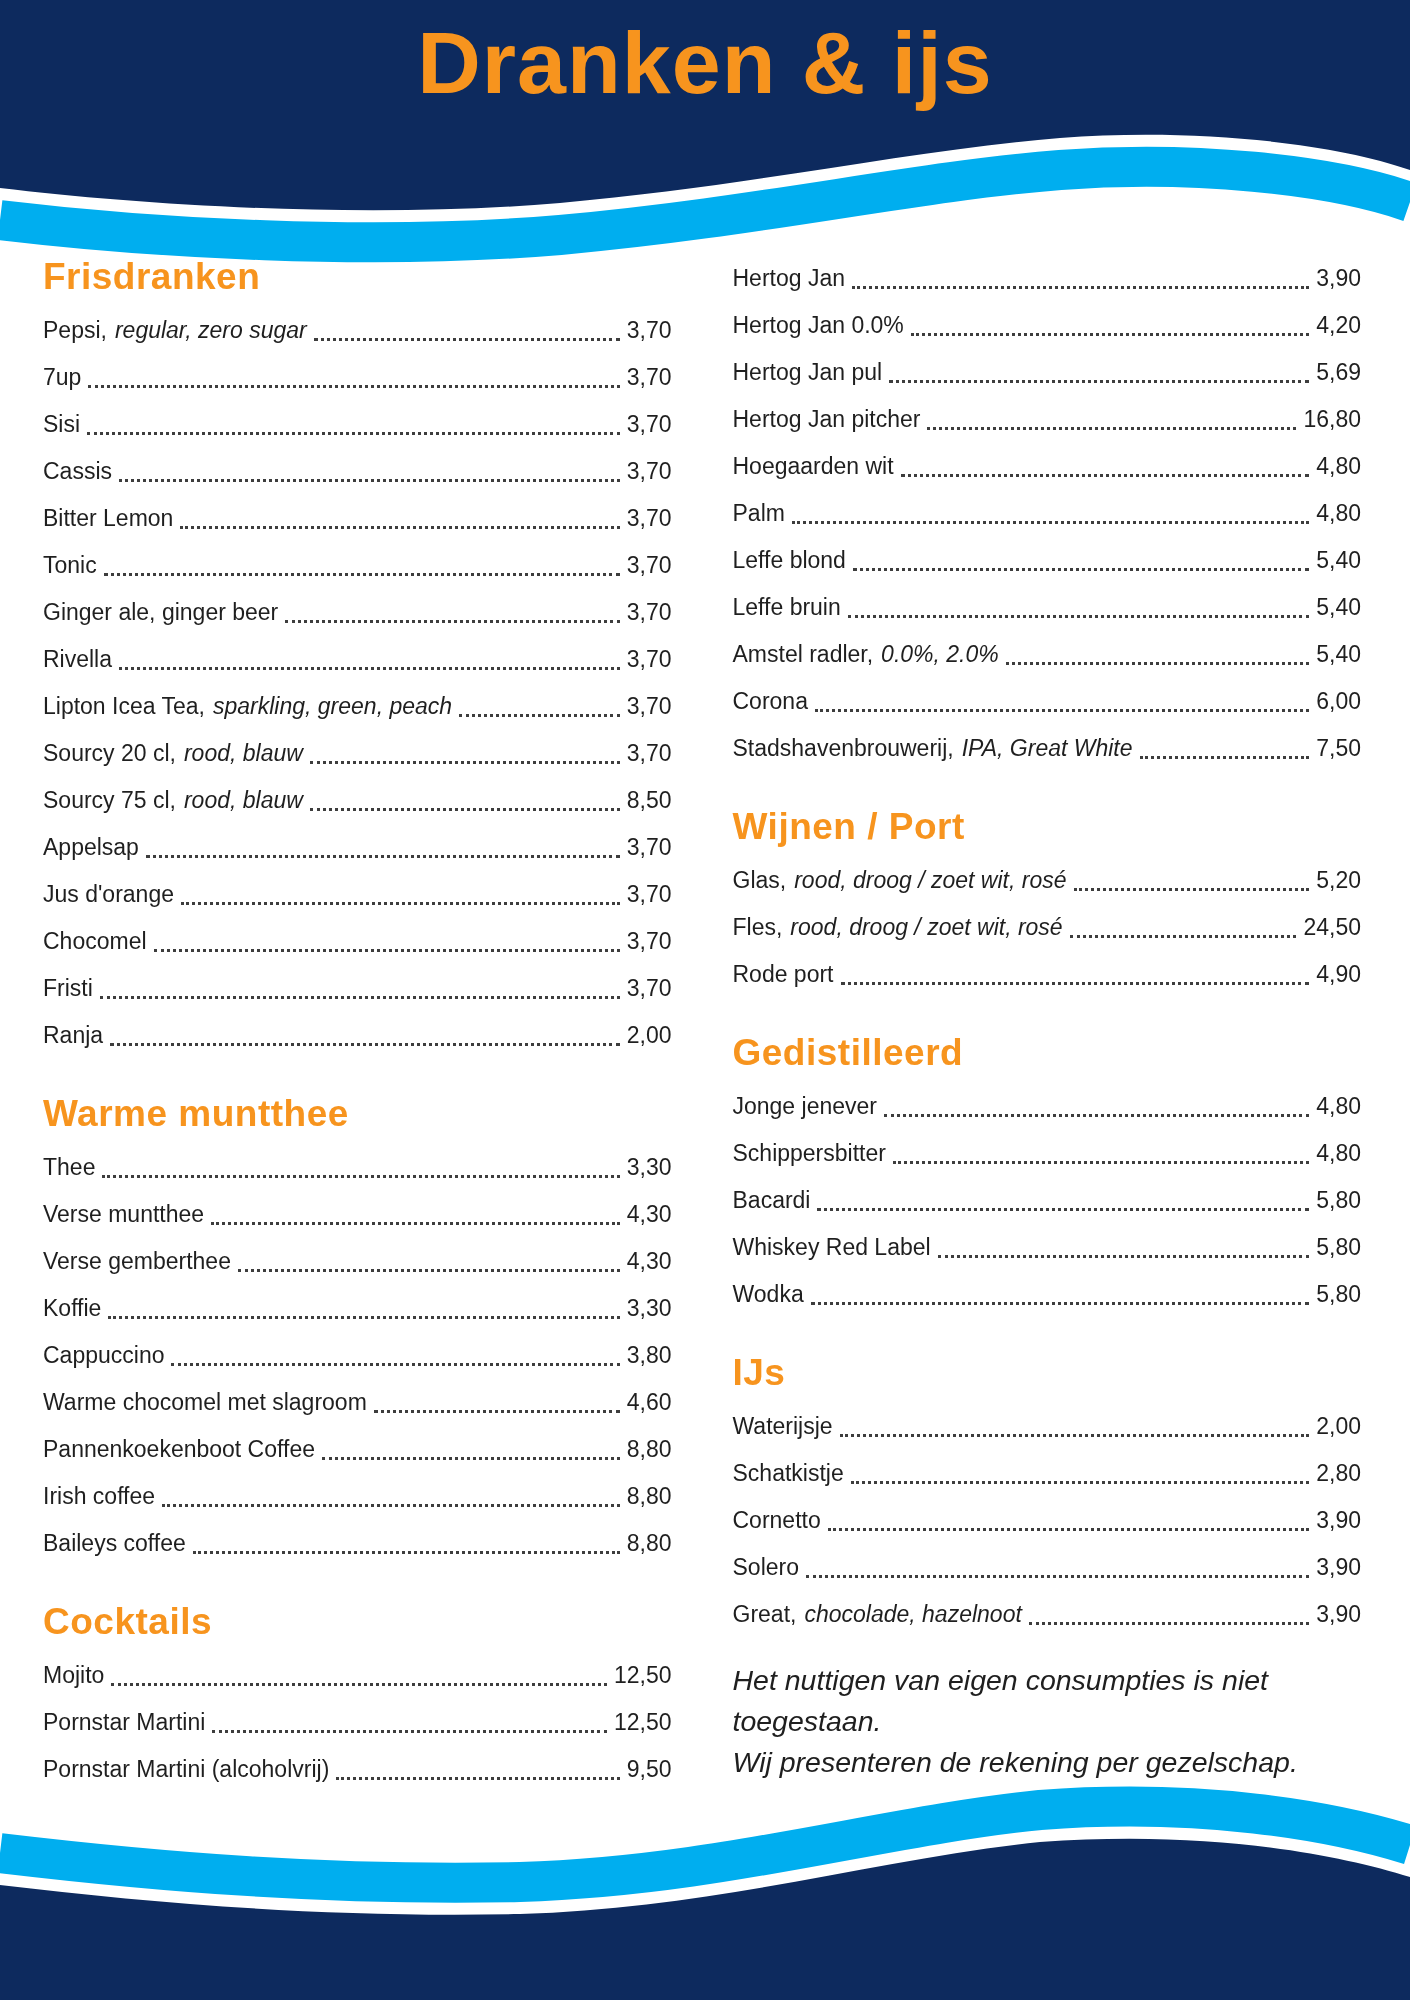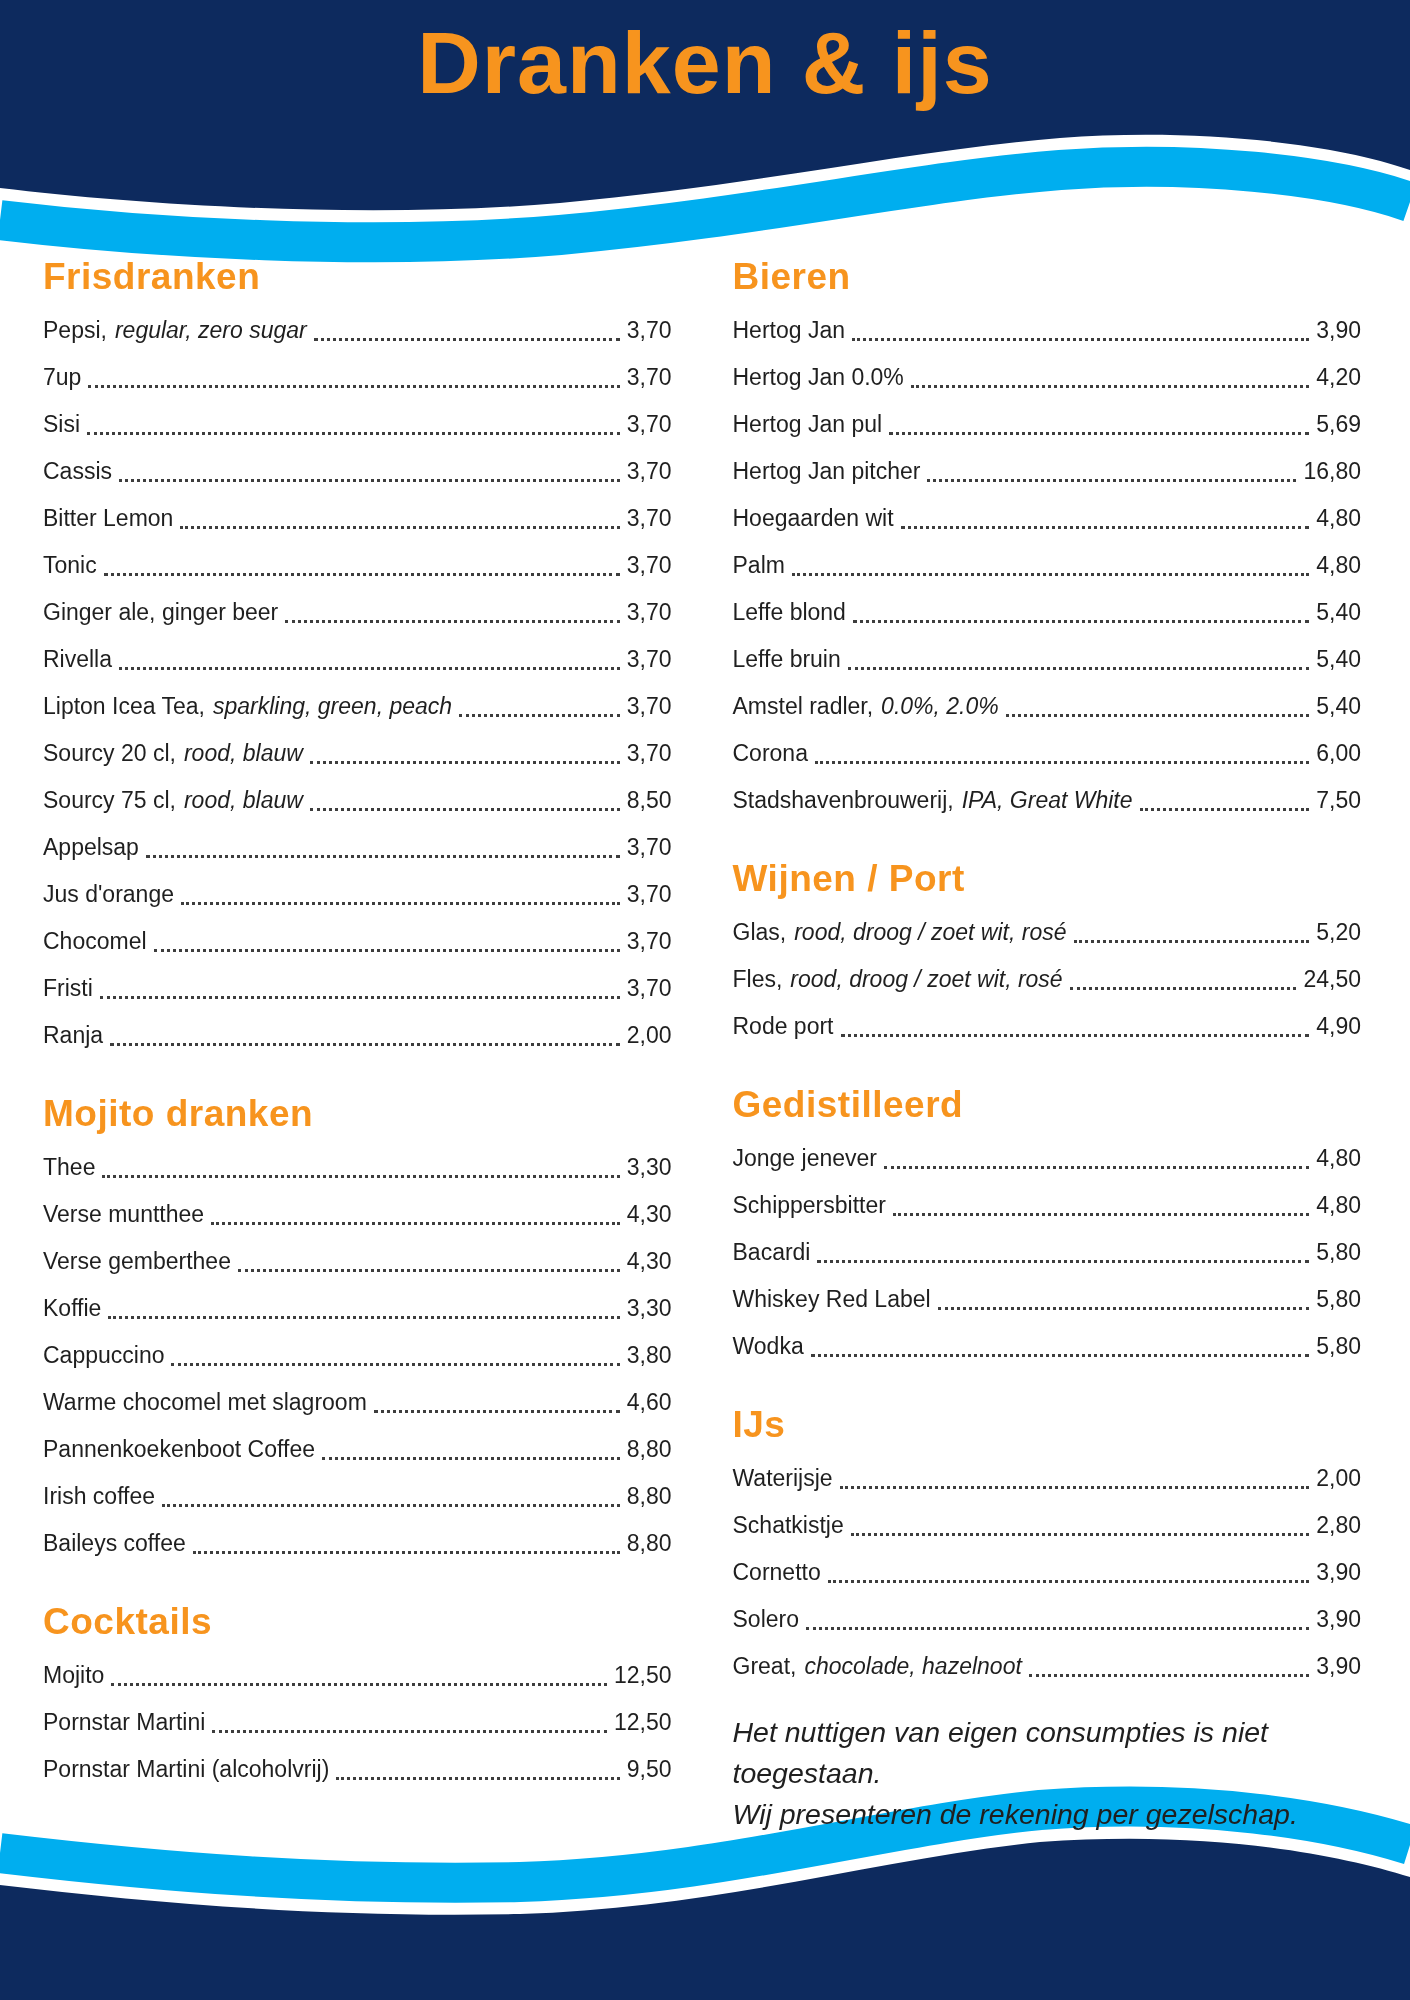--- a/index.html
+++ b/index.html
@@ -136,21 +136,21 @@
             <span class="dots"></span>
             <span class="price">3,70</span>
           </div>
           <div class="row">
             <span class="label">Ranja</span>
             <span class="dots"></span>
             <span class="price">2,00</span>
           </div>
         </section>
         <section class="menu-section">
-          <h2 class="section-title">Mojito dranken</h2>
+          <h2 class="section-title">Warme muntthee</h2>
           <div class="row">
             <span class="label">Thee</span>
             <span class="dots"></span>
             <span class="price">3,30</span>
           </div>
           <div class="row">
             <span class="label">Verse muntthee</span>
             <span class="dots"></span>
             <span class="price">4,30</span>
           </div>
@@ -205,21 +205,20 @@
           <div class="row">
             <span class="label">Pornstar Martini (alcoholvrij)</span>
             <span class="dots"></span>
             <span class="price">9,50</span>
           </div>
         </section>
       </div>
     <div class="col">
       <div>
           <section class="menu-section">
-            <h2 class="section-title">Bieren</h2>
             <div class="row">
               <span class="label">Hertog Jan</span>
               <span class="dots"></span>
               <span class="price">3,90</span>
             </div>
             <div class="row">
               <span class="label">Hertog Jan 0.0%</span>
               <span class="dots"></span>
               <span class="price">4,20</span>
             </div>

